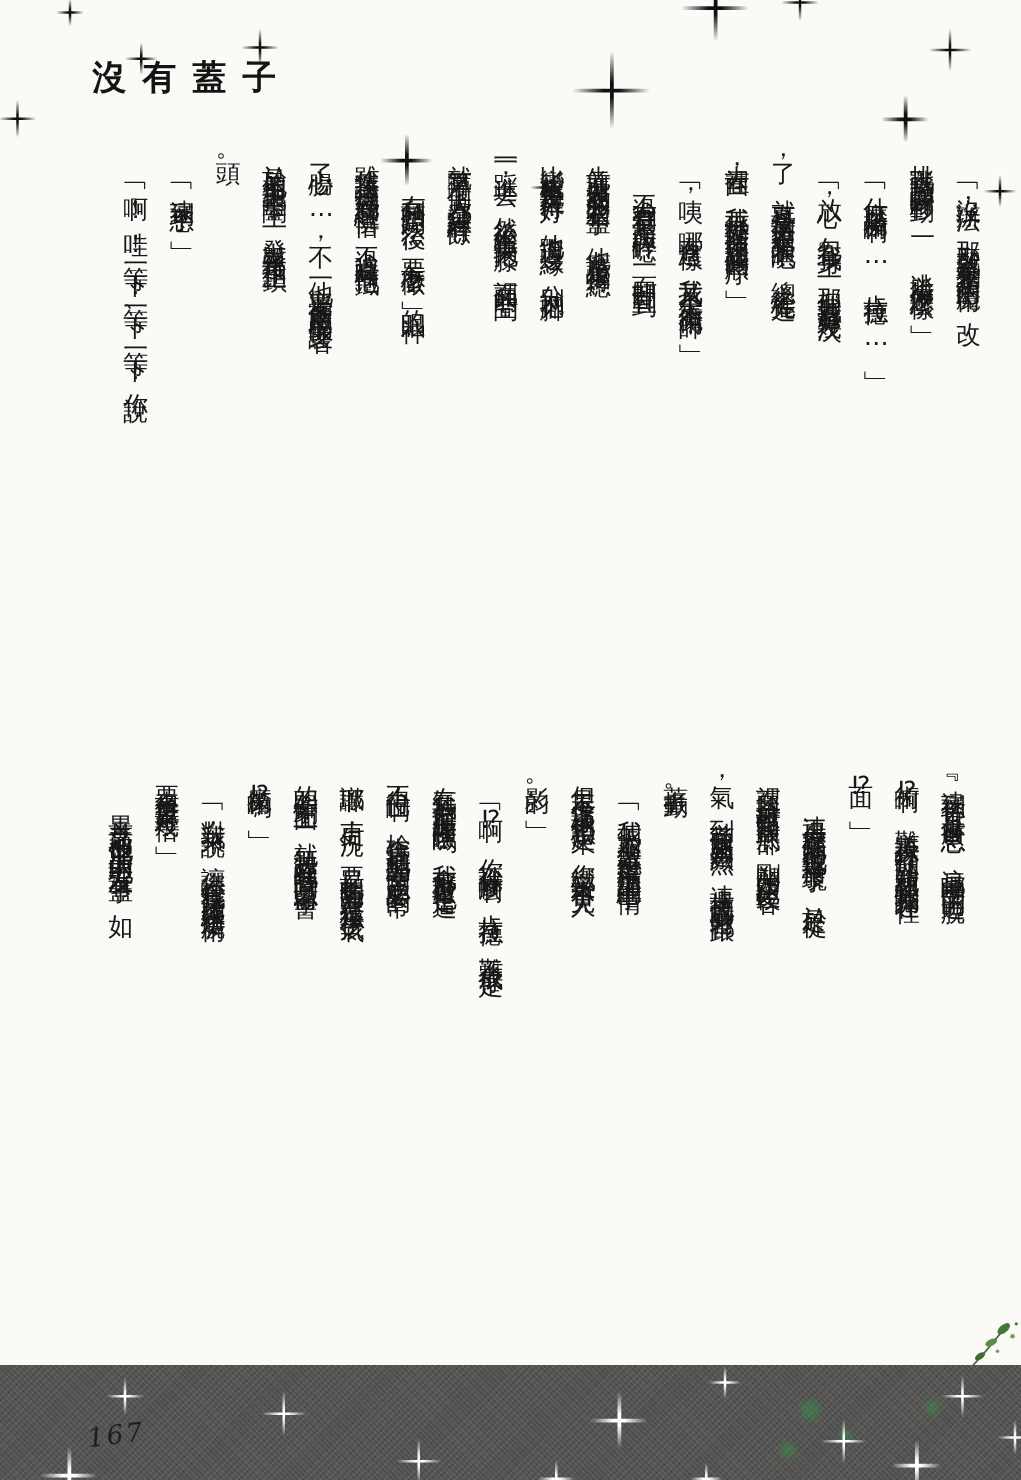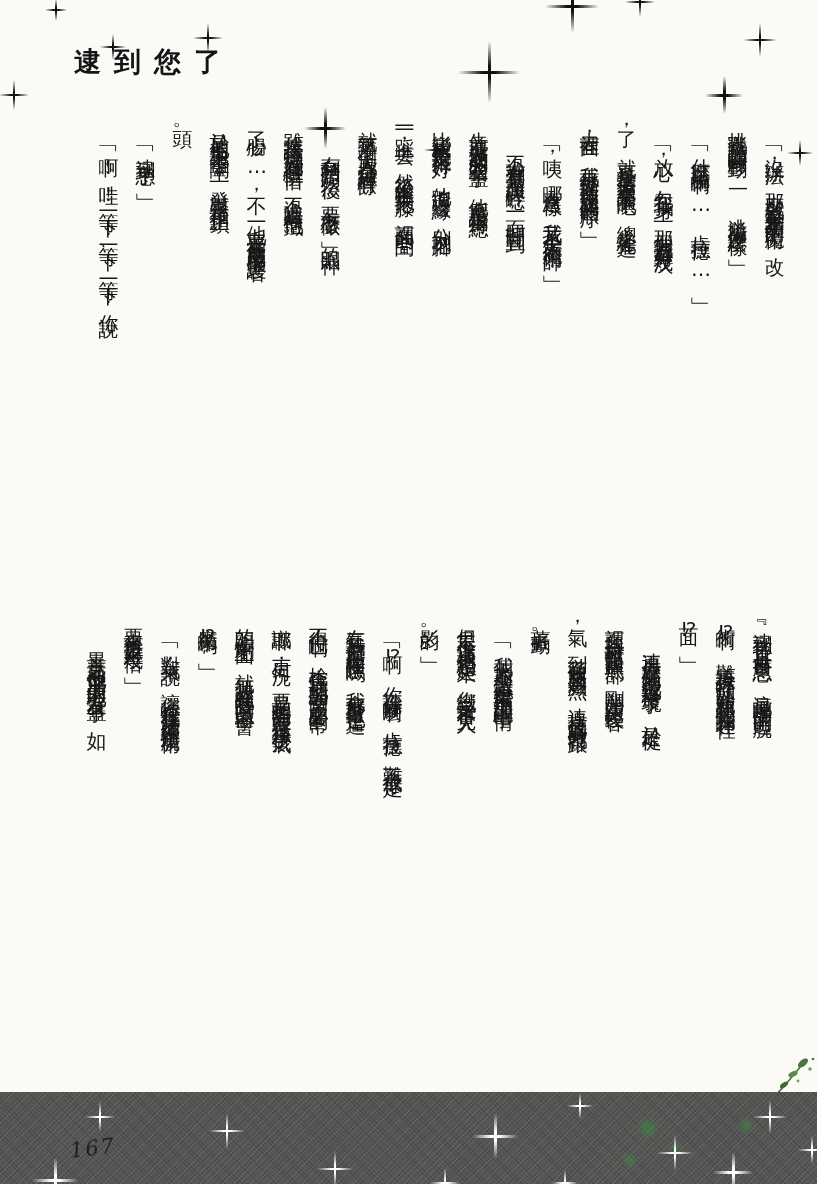--- a/index.html
+++ b/index.html
@@ -81,21 +81,21 @@
   <div class="sparkle" style="left:-1px;top:80px;width:30px;height:30px;"></div>
   <div class="sparkle big" style="left:304px;top:107px;width:42px;height:42px;"></div>
   <div class="sparkle" style="left:424px;top:137px;width:26px;height:26px;"></div>
   <div class="sparkle big" style="left:458px;top:41px;width:62px;height:62px;"></div>
   <div class="sparkle big" style="left:545px;top:-21px;width:54px;height:54px;"></div>
   <div class="sparkle" style="left:625px;top:-13px;width:30px;height:30px;"></div>
   <div class="sparkle big" style="left:705px;top:76px;width:38px;height:38px;"></div>
   <div class="sparkle" style="left:743px;top:23px;width:34px;height:34px;"></div>
   <div class="sparkle" style="left:787px;top:140px;width:26px;height:26px;"></div>
 
-  <div class="chapter-title">逮到您了</div>
+  <div class="chapter-title">沒有蓋子</div>
 
   <div class="vblock vblock-top">
       <div class="vcol">　「沒辦法，那麼就放棄刺穿箱子的魔術，改</div>
       <div class="vcol">挑戰奇蹟的瞬間移動——逃脫術怎麼樣？」</div>
       <div class="vcol">　「什麼逃脫術啊……肯拉德……」</div>
       <div class="vcol">　「放心，包在我身上。那個我看過好幾次</div>
       <div class="vcol">了，就直接拿這個衣箱來表演吧！總之您先進</div>
       <div class="vcol">去裡面，我再從外面指導您逃脫的順序。」</div>
       <div class="vcol">　「咦，哪有這樣？我又不是大衛魔術師！」</div>
       <div class="vcol">　不過有利還是一面碎碎唸，一面打開直到</div>

